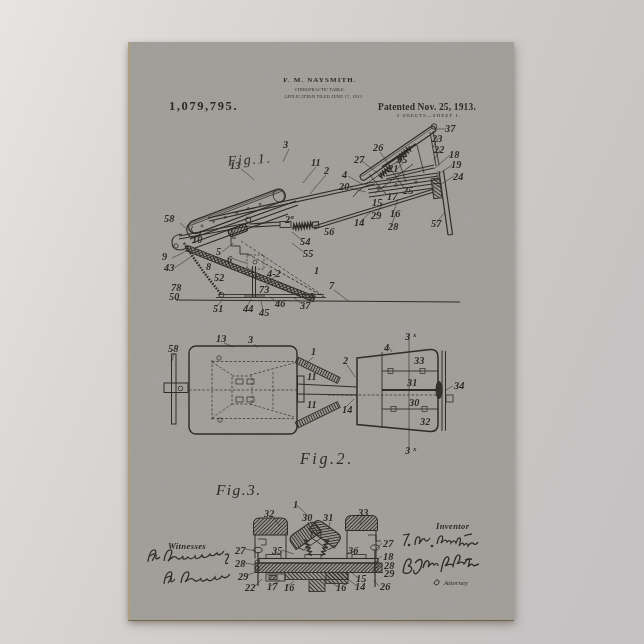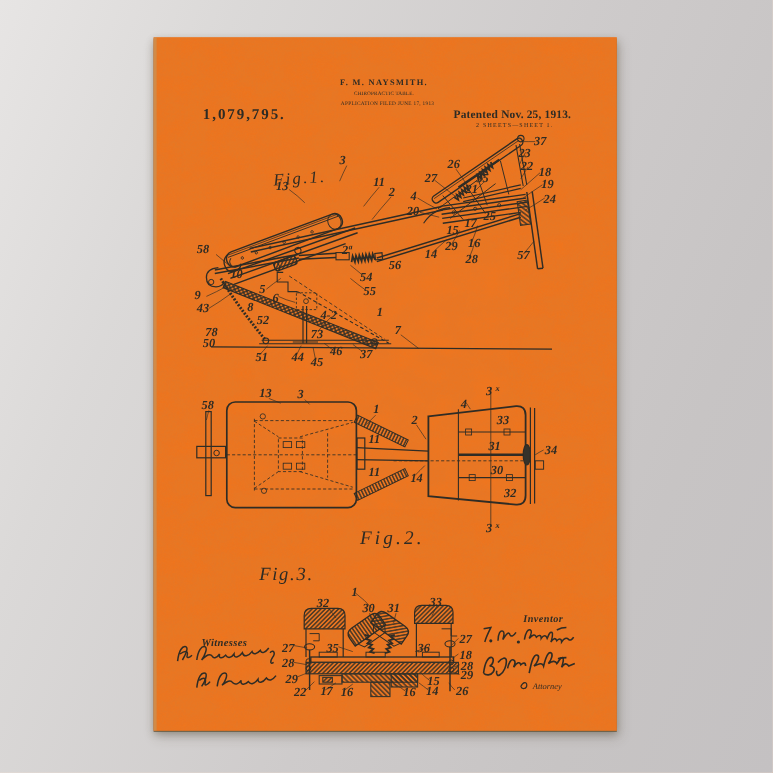--- a/index.html
+++ b/index.html
@@ -1,20 +1,20 @@
 <!DOCTYPE html>
 <html><head>
 <meta charset="utf-8">
 <style>
   html,body{margin:0;padding:0;}
   body{width:644px;height:644px;overflow:hidden;
        background:linear-gradient(112deg,#e7e5e4 0%,#dbd9d8 22%,#cecbcb 55%,#c7c4c4 80%,#c4c1c2 100%);
        font-family:"Liberation Serif", serif;}
-  #poster{position:absolute;left:128px;top:31px;width:386px;height:578px;
-       background:#f97316;
+  #poster{position:absolute;left:128px;top:42px;width:386px;height:578px;
+       background:#a3a3a3;
        box-shadow:0 1px 0 rgba(95,80,50,0.7), 0 3px 6px rgba(80,70,50,0.38), 2px 5px 10px rgba(80,70,50,0.22);}
   svg{display:block}
   .ink{stroke:#2f2c25;fill:none}
   text{fill:#2e2b24}
 </style>
 </head>
 <body>
 
 <div id="poster">
 <svg width="386" height="578" viewBox="0 0 386 578">

